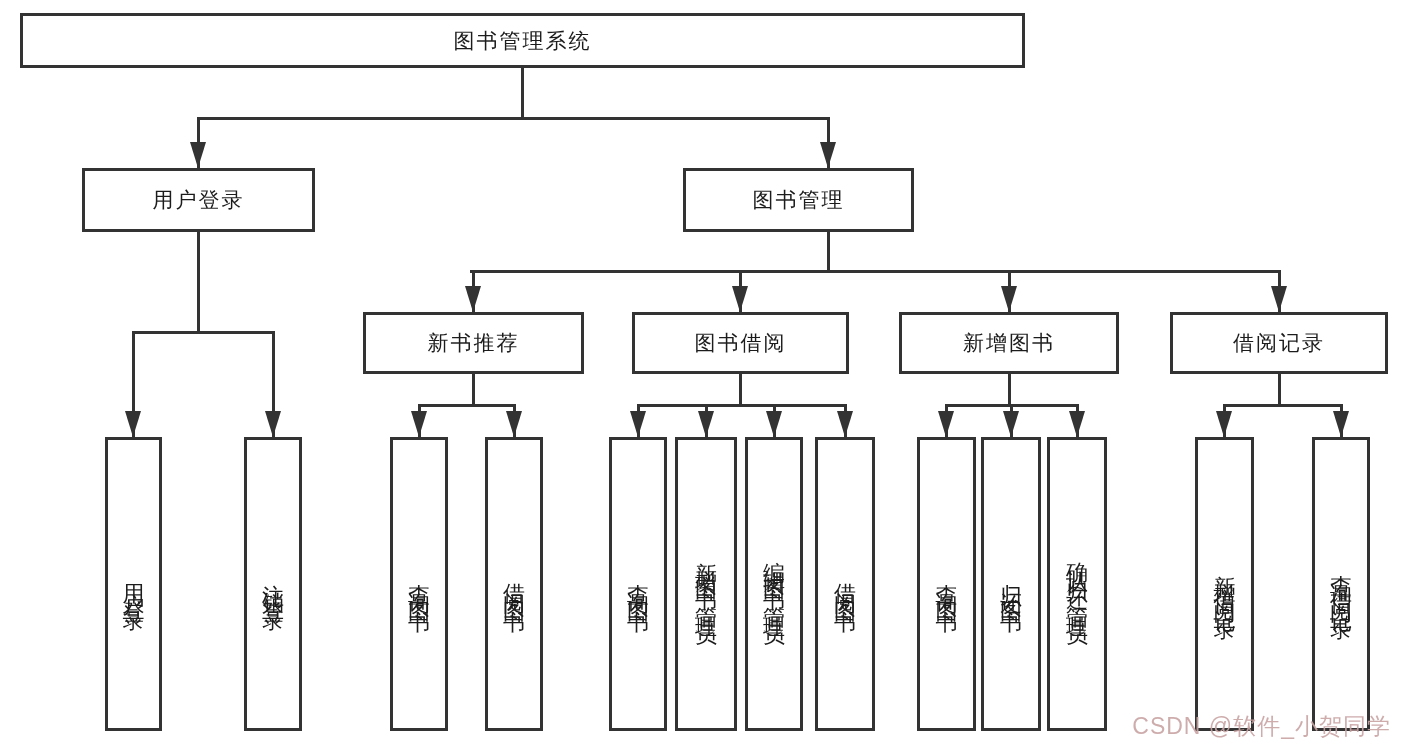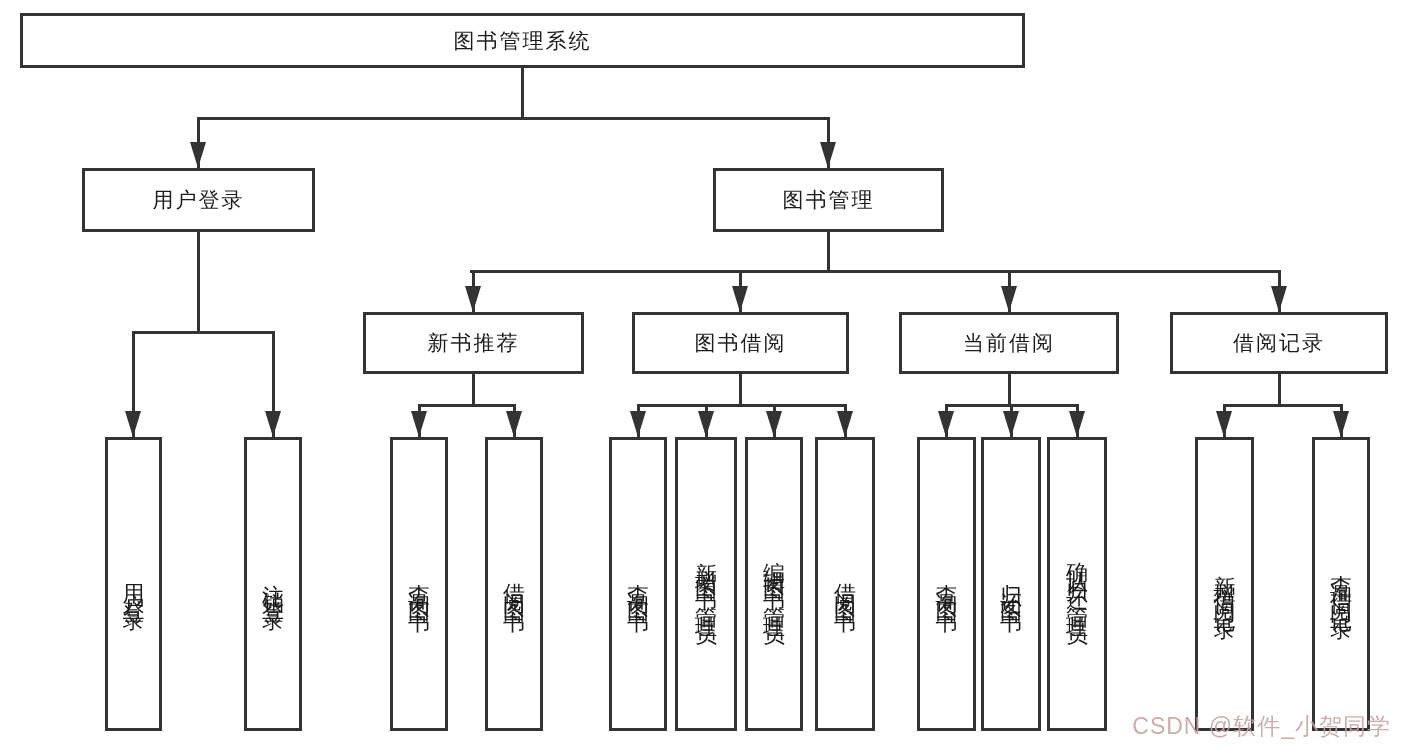--- a/index.html
+++ b/index.html
@@ -72,21 +72,21 @@
   <div class="vline" style="left:521px;top:66px;height:52px"></div>
   <div class="hline" style="left:197px;top:117px;width:633px"></div>
   <div class="vline" style="left:197px;top:117px;height:51px"></div>
   <div class="tri" style="left:190px;top:142px"></div>
   <div class="vline" style="left:827px;top:117px;height:52px"></div>
   <div class="tri" style="left:820px;top:142px"></div>
 
   <div class="box" style="left:82px;top:168px;width:233px;height:64px">
     <span>用户登录</span>
   </div>
-  <div class="box" style="left:713px;top:168px;width:231px;height:64px">
+  <div class="box" style="left:683px;top:168px;width:231px;height:64px">
     <span>图书管理</span>
   </div>
 
   <div class="vline" style="left:197px;top:230px;height:103px"></div>
   <div class="hline" style="left:132px;top:331px;width:143px"></div>
   <div class="vline" style="left:132px;top:331px;height:106px"></div>
   <div class="tri" style="left:125px;top:411px"></div>
   <div class="vline" style="left:272px;top:331px;height:106px"></div>
   <div class="tri" style="left:265px;top:411px"></div>
 
@@ -101,21 +101,21 @@
   <div class="vline" style="left:1278px;top:270px;height:42px"></div>
   <div class="tri" style="left:1271px;top:286px"></div>
 
   <div class="box" style="left:632px;top:312px;width:217px;height:62px">
     <span>图书借阅</span>
   </div>
   <div class="box" style="left:363px;top:312px;width:221px;height:62px">
     <span>新书推荐</span>
   </div>
   <div class="box" style="left:899px;top:312px;width:220px;height:62px">
-    <span>当前借阅</span>
+    <span>新增图书</span>
   </div>
   <div class="box" style="left:1170px;top:312px;width:218px;height:62px">
     <span>借阅记录</span>
   </div>
 
   <div class="vline" style="left:472px;top:372px;height:35px"></div>
   <div class="hline" style="left:418px;top:404px;width:97px"></div>
   <div class="vline" style="left:418px;top:404px;height:33px"></div>
   <div class="tri" style="left:411px;top:411px"></div>
   <div class="vline" style="left:513px;top:404px;height:33px"></div>

